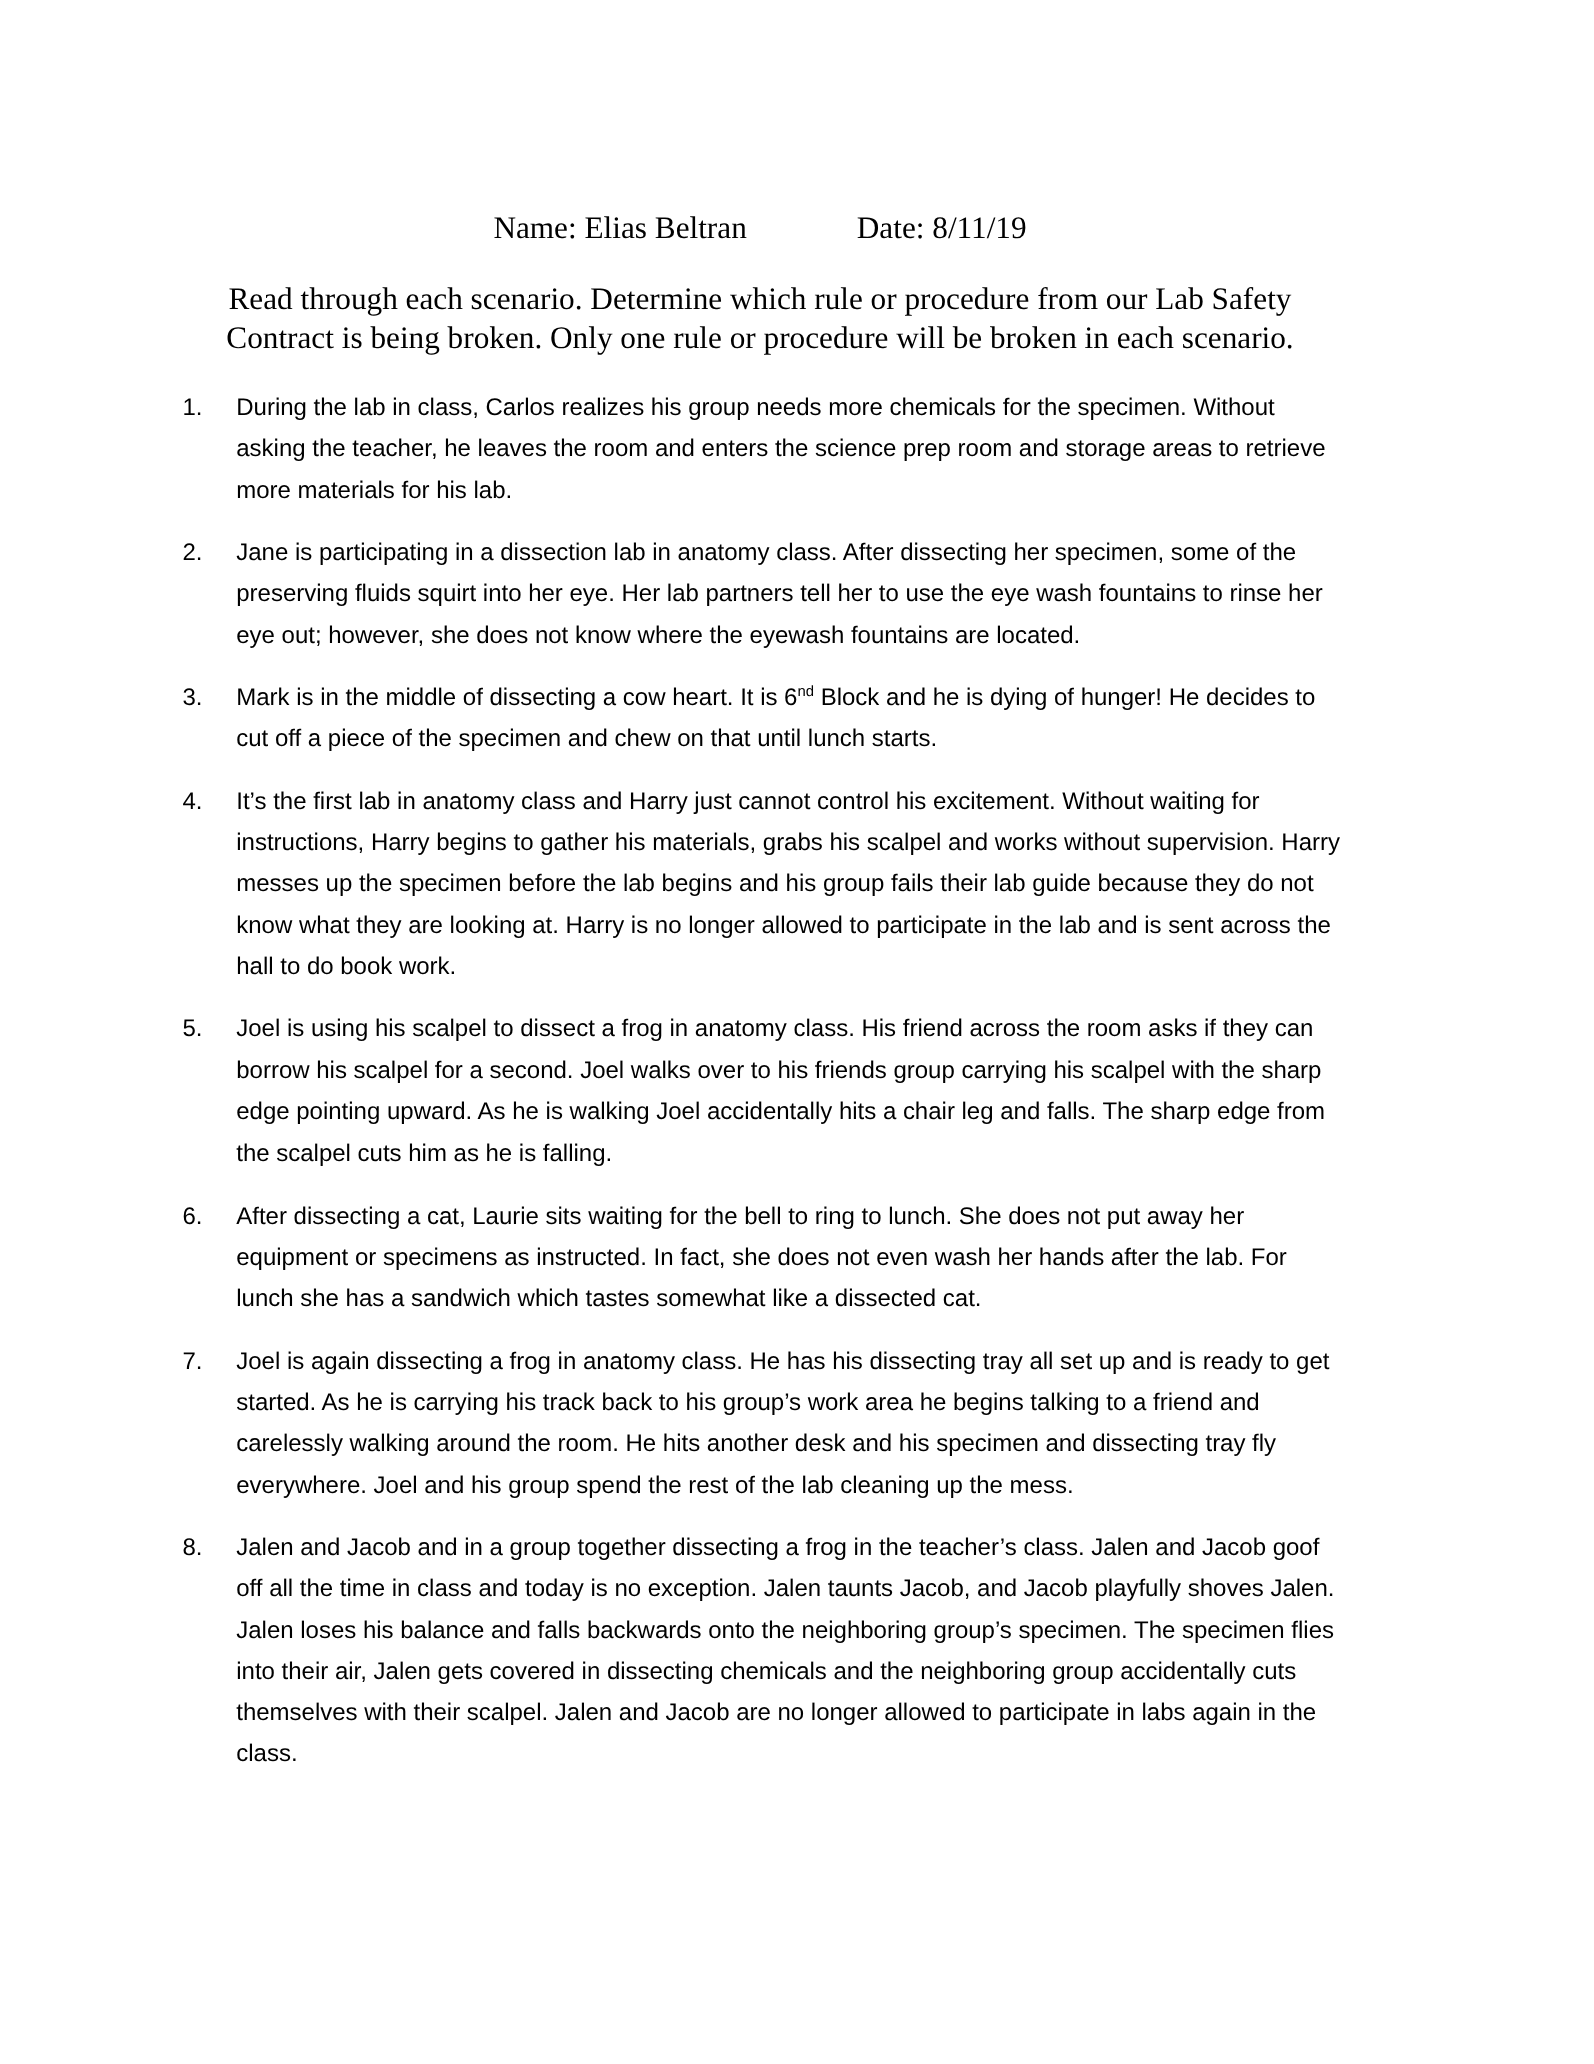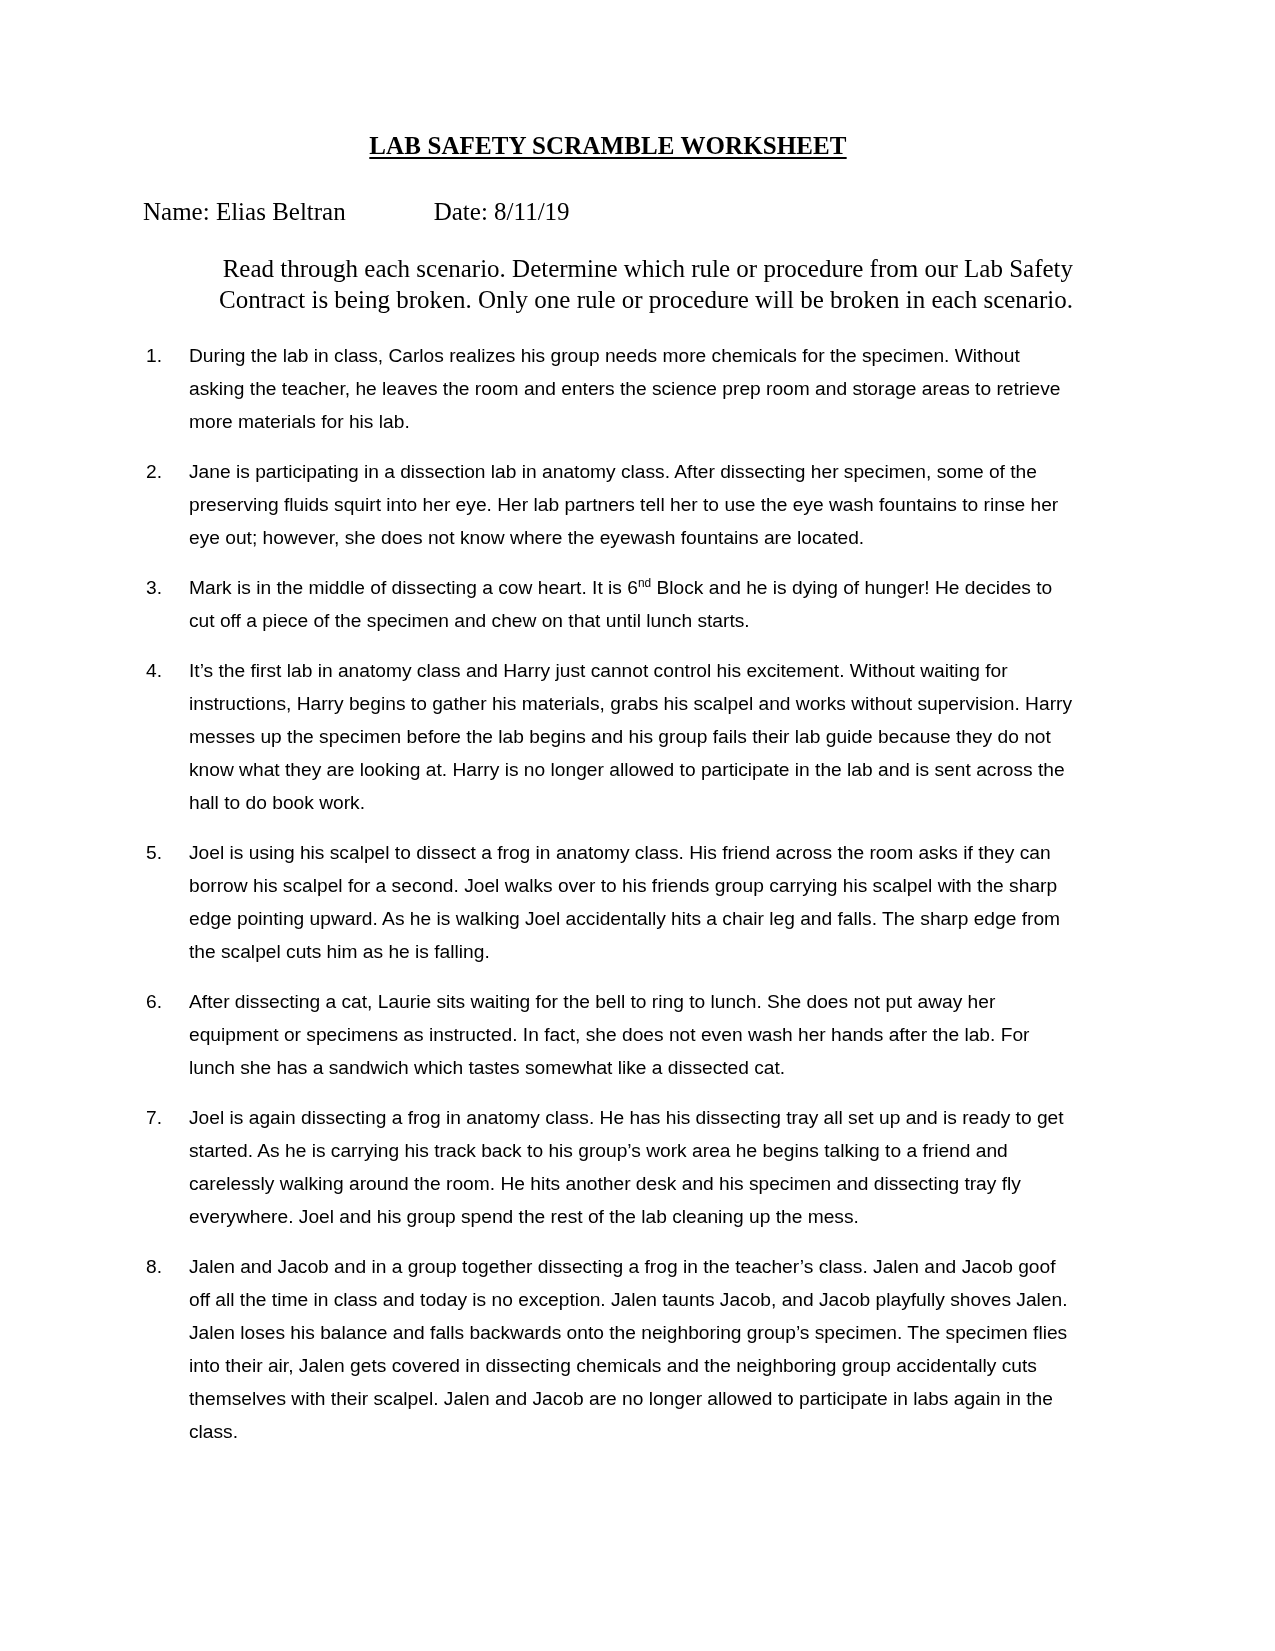--- a/index.html
+++ b/index.html
@@ -38,40 +38,40 @@
   .doc-title .u {
     text-decoration: underline;
     text-underline-offset: 3px;
   }
 
   
   .namedate {
     font-family: "Liberation Serif", "DejaVu Serif", serif;
     font-size: 25px;
     color: #000000;
-    text-align: left;
+    text-align: center;
     margin: 0;
     padding-top: 37px;
     line-height: 1.15;
     white-space: pre;
   }
   .namedate .gap {
     display: inline-block;
     width: 88px;
   }
 
   
   .intro {
     font-family: "Liberation Serif", "DejaVu Serif", serif;
     font-size: 25px;
     color: #000000;
     margin: 0;
     padding-top: 26px;
     line-height: 1.25;
-    text-align: right;
+    text-align: center;
   }
 
   
   .scenarios {
     margin: 0;
     padding: 0;
     list-style: none;
     padding-top: 24px;
   }
   .scenario {
@@ -99,21 +99,20 @@
     vertical-align: super;
     line-height: 0;
   }
 </style>
 </head>
 <body>
 
 <div class="page">
   <div class="content">
 
-    <h1 class="doc-title"><span class="u">LAB SAFETY SCRAMBLE WORKSHEET</span></h1>
 
     <p class="namedate"><span>Name:</span><span> </span><span>Elias Beltran</span><span class="gap"></span><span>Date:</span><span> </span><span>8/11/19</span></p>
 
     <p class="intro">Read through each scenario. Determine which rule or procedure from our Lab Safety Contract is being broken. Only one rule or procedure will be broken in each scenario.</p>
 
     <ol class="scenarios">
 
       <li class="scenario">
         <span class="num">1.</span>
         <span>During the lab in class, Carlos realizes his group needs more chemicals for the specimen. Without asking the teacher, he leaves the room and enters the science prep room and storage areas to retrieve more materials for his lab.</span>

